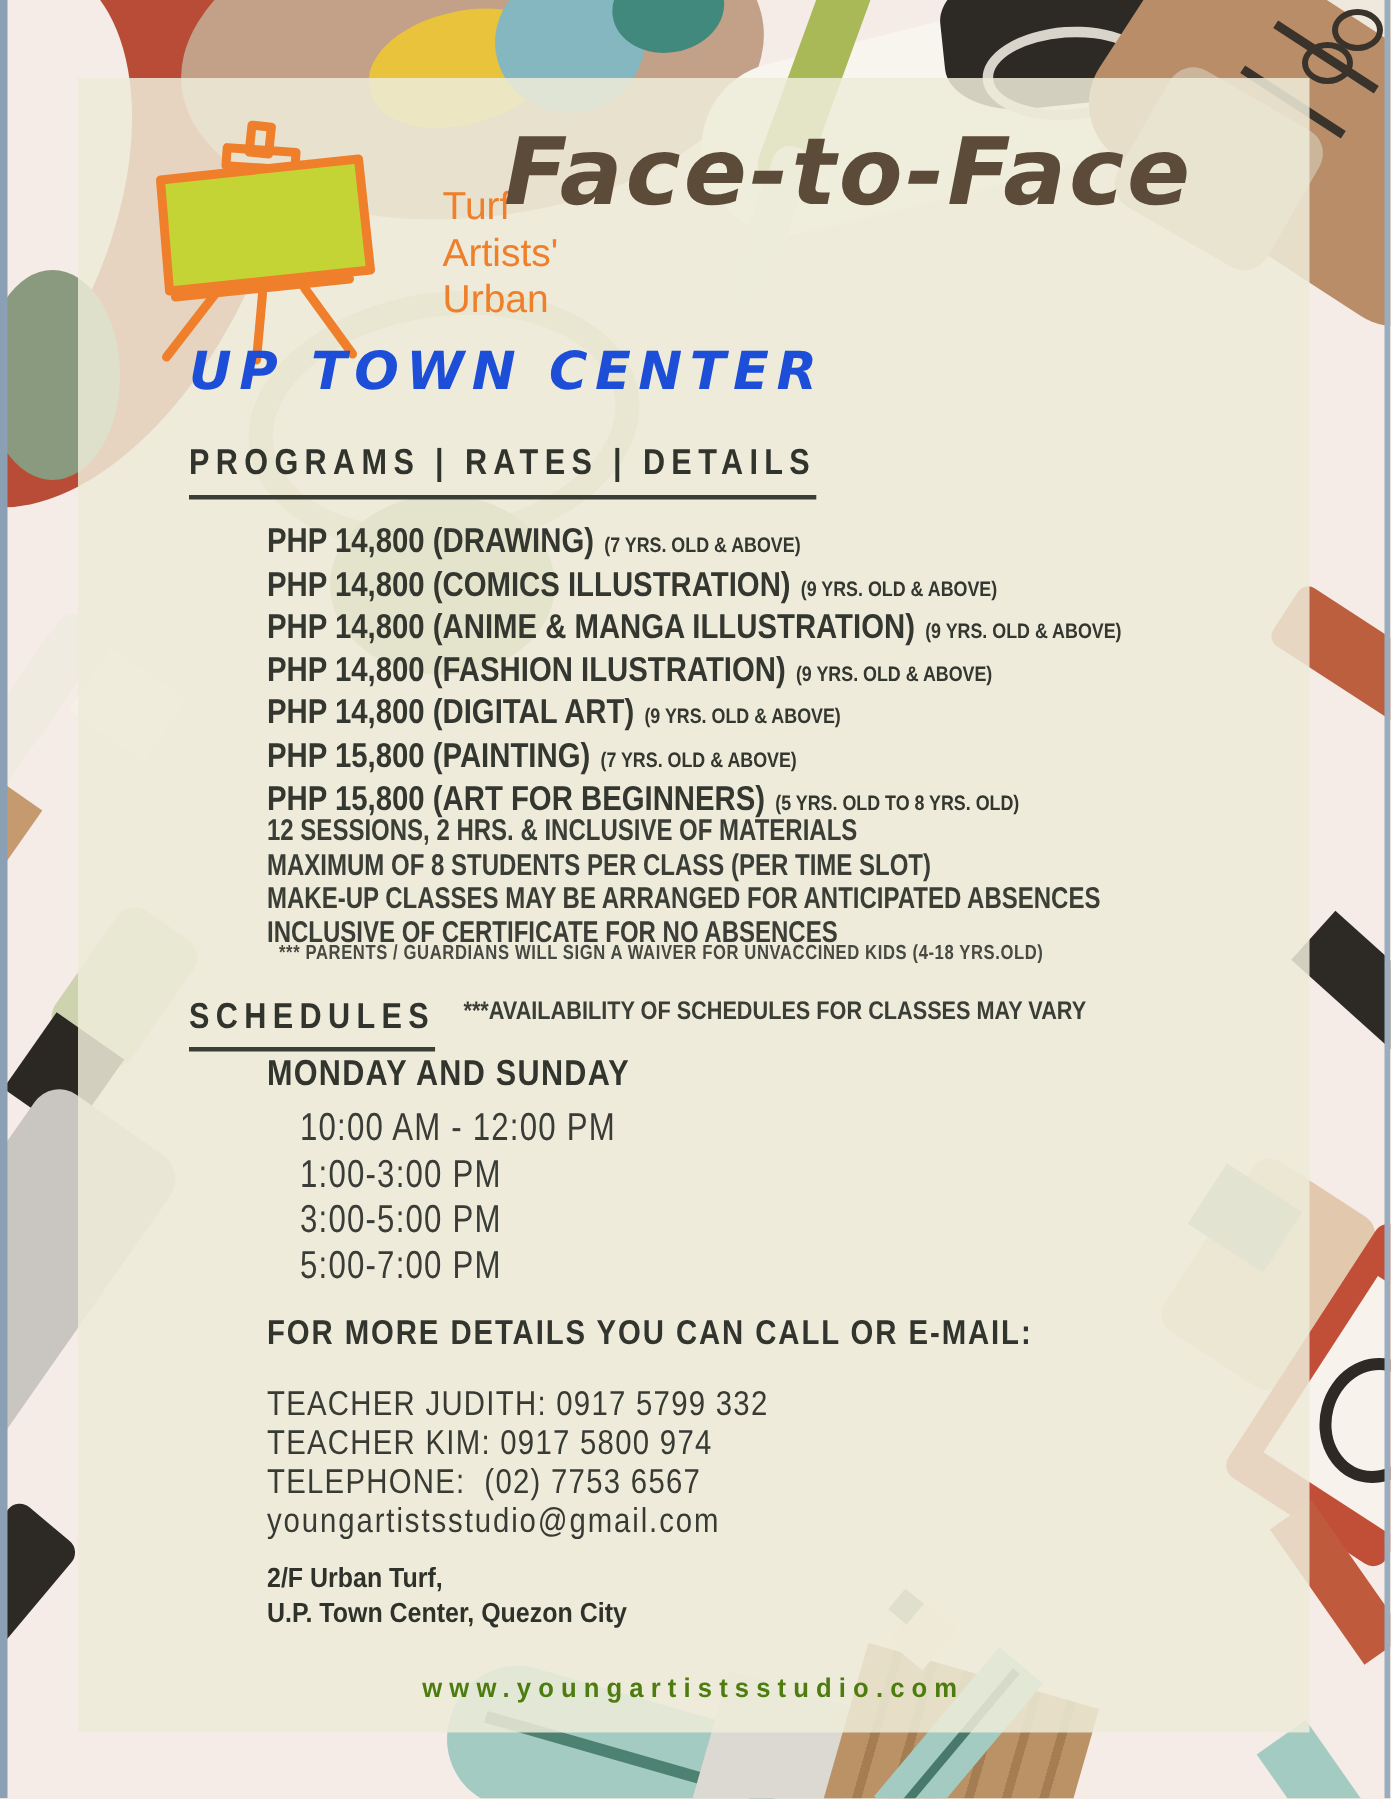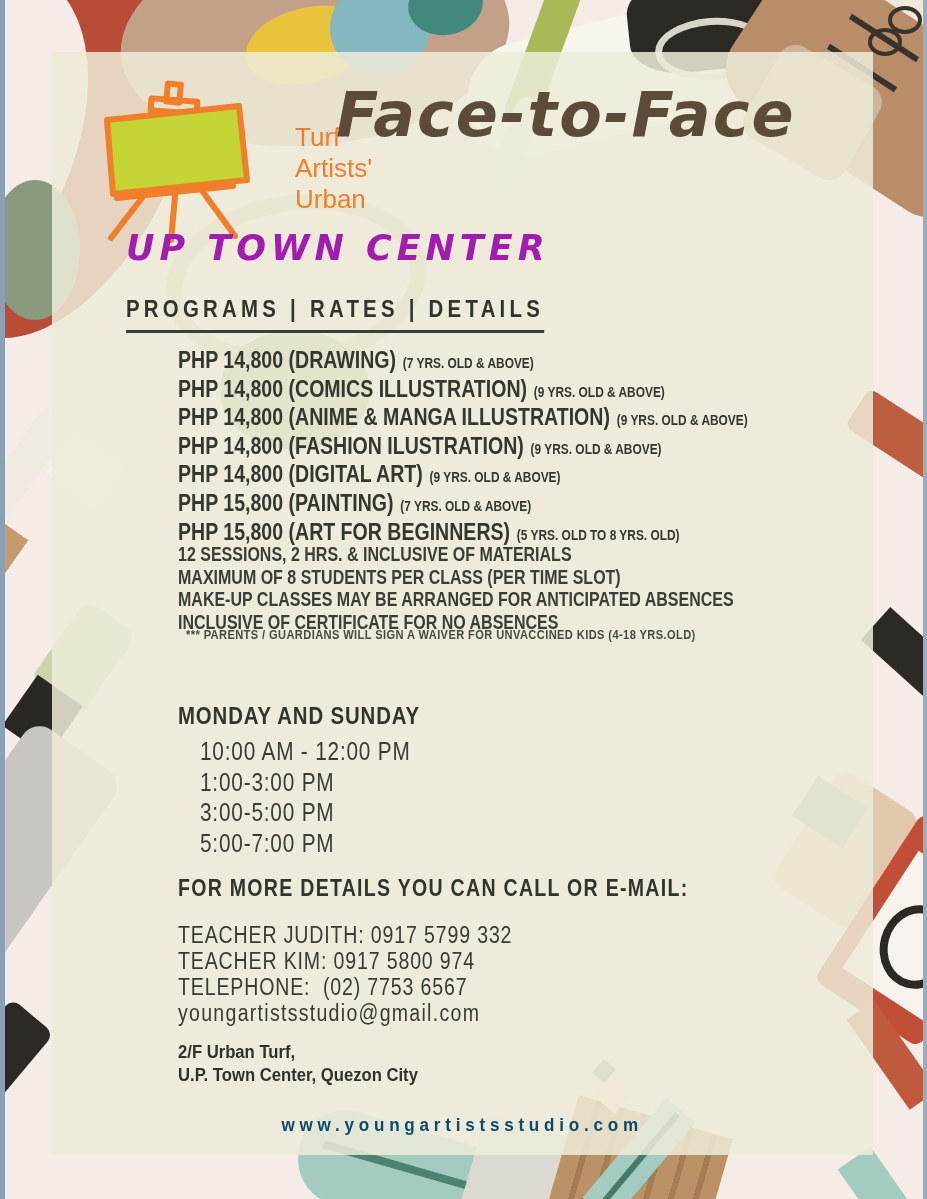--- a/index.html
+++ b/index.html
@@ -20,21 +20,21 @@
   .sx80{transform:scaleX(.80);} .sx82{transform:scaleX(.82);}
   .sx85{transform:scaleX(.85);}
   .sx90{transform:scaleX(.90);}
 
   .easel{left:45px;top:28px;}
   .brand{left:243px;top:70px;color:#ef7f2a;font-size:26px;line-height:31px;}
   .title{left:250px;top:10px;color:#5d4b3a;font-family:"DejaVu Sans",sans-serif;
          font-style:italic;font-weight:bold;font-size:62px;line-height:66px;
          letter-spacing:2px;white-space:nowrap;margin-top:20px;}
   .title .t1{padding-left:34px;}
-  .location{left:74px;top:176px;color:#a21caf;font-family:"DejaVu Sans",sans-serif;
+  .location{left:74px;top:176px;color:#1d4ed8;font-family:"DejaVu Sans",sans-serif;
             font-style:italic;font-weight:bold;font-size:35px;letter-spacing:5px;
             white-space:nowrap;}
   .prog-head{left:74px;top:243px;font-weight:bold;font-size:24px;letter-spacing:5px;
              color:#31342c;white-space:nowrap;}
   .prog-head .inner{display:inline-block;border-bottom:3px solid #3b3e35;padding-bottom:7px;}
   .prog-list{left:126px;top:296px;width:860px;white-space:nowrap;}
   .prog-item{line-height:25.6px;font-weight:bold;}
   .prog-item .price{font-size:23px;color:#34372f;}
   .prog-item .age{font-size:14px;margin-left:8px;color:#34372f;}
   .details{left:126px;top:491px;width:900px;font-weight:bold;font-size:20px;
@@ -53,21 +53,21 @@
          color:#3a3d37;white-space:nowrap;}
   .contact-head{left:126px;top:823px;font-weight:bold;font-size:23px;letter-spacing:1.5px;
                 color:#32352d;white-space:nowrap;}
   .contacts{left:126px;top:870px;font-size:23px;line-height:26px;letter-spacing:1px;
             color:#383b34;}
   .c-line{white-space:pre;}
   .c-line.email{letter-spacing:1.5px;}
   .address{left:126px;top:989px;font-weight:bold;font-size:18.5px;line-height:22.5px;
            color:#2f322b;white-space:nowrap;}
   .website{left:0;top:1063px;width:821px;text-align:center;font-weight:bold;
-           font-size:18px;letter-spacing:5px;color:#0c4a6e;}
+           font-size:18px;letter-spacing:5px;color:#4d7c0f;}
   .website .inner{display:inline-block;transform:scaleX(.95);transform-origin:50% 50%;}
 </style>
 </head>
 <body>
 
 <div class="page">
 
   <div>
     <div class="deco" style="left:-60px;top:-80px;width:240px;height:430px;background:#b84c37;border-radius:48%;transform:rotate(25deg);"></div>
     <div class="deco" style="left:-150px;top:-40px;width:220px;height:380px;background:#f5ebe7;border-radius:50%;transform:rotate(25deg);"></div>
@@ -162,20 +162,24 @@
 
     <div class="details sx sx80">
       <div>12 SESSIONS, 2 HRS. &amp; INCLUSIVE OF MATERIALS</div>
       <div>MAXIMUM OF 8 STUDENTS PER CLASS (PER TIME SLOT)</div>
       <div>MAKE-UP CLASSES MAY BE ARRANGED FOR ANTICIPATED ABSENCES</div>
       <div>INCLUSIVE OF CERTIFICATE FOR NO ABSENCES</div>
     </div>
 
     <div class="waiver sx sx82">*** PARENTS / GUARDIANS WILL SIGN A WAIVER FOR UNVACCINED KIDS (4-18 YRS.OLD)</div>
 
+    <div class="sched-row">
+      <span class="sched-head">SCHEDULES</span>
+      <span class="sched-note">***AVAILABILITY OF SCHEDULES FOR CLASSES MAY VARY</span>
+    </div>
 
     <div class="days sx sx85">MONDAY AND SUNDAY</div>
 
     <div class="times sx sx80">
       <div>10:00 AM - 12:00 PM</div>
       <div>1:00-3:00 PM</div>
       <div>3:00-5:00 PM</div>
       <div>5:00-7:00 PM</div>
     </div>
 

